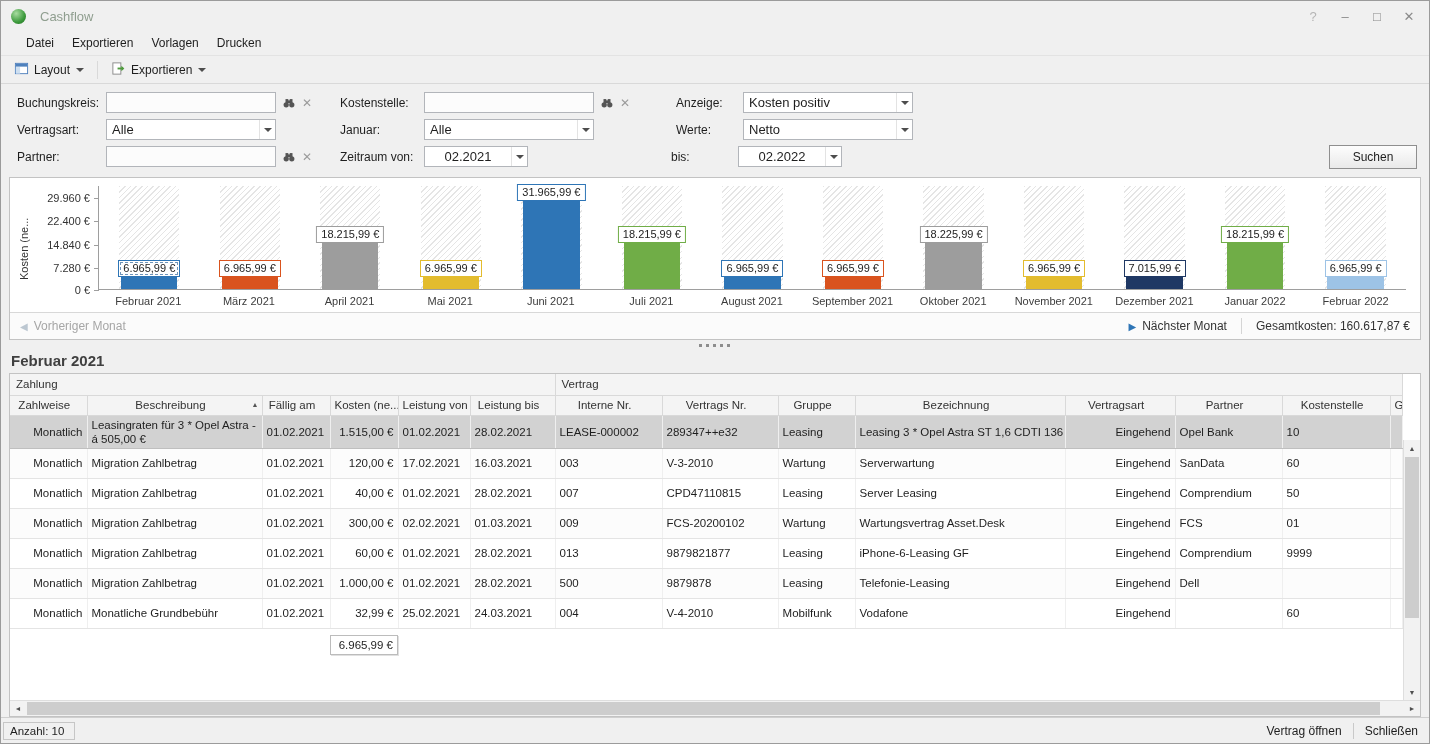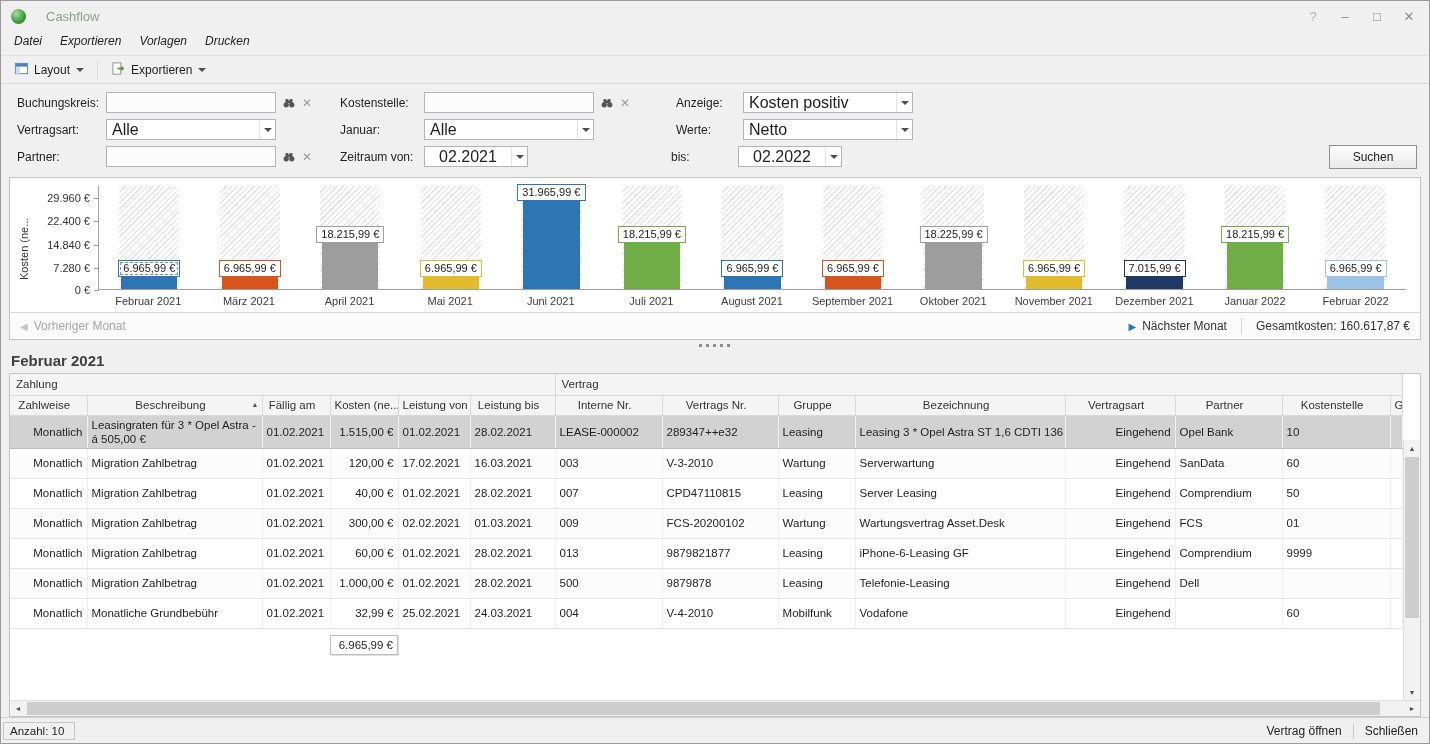--- a/index.html
+++ b/index.html
@@ -4,43 +4,43 @@
 <style>
   * { box-sizing: border-box; margin: 0; padding: 0; }
   html,body { width:1430px; height:744px; overflow:hidden; }
   body {
     font-family: "Liberation Sans", "DejaVu Sans", sans-serif;
     font-size: 12px; color: #1e1e1e; background: #f0f0f0;
   }
   .window { width:1430px; height:744px; border:1px solid #9b9b9b; background:#f0f0f0; display:flex; flex-direction:column; }
 
   
-  .titlebar { height:30px; display:flex; align-items:center; padding:0 4px 0 10px; gap:20px; flex:none; }
+  .titlebar { height:30px; display:flex; align-items:center; padding:0 4px 0 10px; gap:14px; flex:none; }
   .app-icon { width:15px; height:15px; border-radius:50%; background: radial-gradient(circle at 35% 30%, #a8dca0, #3c9a3c 60%, #1f6e1f); flex:none; }
   .title-text { color:#8f9e8f; font-size:13px; }
   .win-controls { margin-left:auto; display:flex; }
   .win-btn { width:32px; height:26px; display:flex; align-items:center; justify-content:center; color:#8a8a8a; font-size:13px; cursor:default; }
   .win-btn.help { color:#b5b5b5; }
 
   
-  .menubar { height:24px; display:flex; padding:0 4px; flex:none;font-style:italic; }
+  .menubar { height:24px; display:flex; align-items:center; padding:0 16px; flex:none; }
   .menu-item { padding:3px 9px; }
 
   
   .toolbar { height:29px; display:flex; align-items:center; padding:0 6px; gap:4px; border-top:1px solid #e3e3e3; border-bottom:1px solid #d9d9d9; flex:none; }
   .tool-btn { display:flex; align-items:center; gap:5px; padding:3px 7px; }
   .caret { width:0; height:0; border-left:4px solid transparent; border-right:4px solid transparent; border-top:4px solid #4d4d4d; margin-left:1px; }
   .tool-sep { width:1px; height:18px; background:#d9d9d9; margin:0 2px; }
 
   
   .filters { padding:5px 8px 5px 8px; flex:none; }
   .frow { height:27px; display:flex; align-items:center; }
   .flabel { flex:none;margin-left:8px; }
   .w88 { width:89px; } .w82 { width:84px; margin-left:18px; } .w66 { width:67px; margin-left:36px; }
-  .ftext, .combo { height:21px; border:1px solid #b2b5ba; background:#fcfcfc; font-family:inherit; font-size:16px; }
+  .ftext, .combo { height:21px; border:1px solid #b2b5ba; background:#fcfcfc; font-family:inherit; font-size:13px; }
   .ftext { width:170px; padding:0 4px; }
   .combo { width:170px; display:flex; align-items:center; background:#fff; }
   .combo .val { flex:1; padding:0 5px; white-space:nowrap; overflow:hidden; }
   .combo .arr { width:16px; height:100%; display:flex; align-items:center; justify-content:center; border-left:1px solid #e3e3e3; }
   .combo.narrow { width:104px; }
   .combo.narrow .val { text-align:center; }
   .ficons { width:46px; display:flex; align-items:center; gap:6px; padding-left:6px; flex:none; }
   .clear-x { color:#9b9b9b; font-weight:bold; font-size:12px; }
   .suchen { margin-left:auto; margin-right:4px; width:88px; height:24px; border:1px solid #8f8f8f; background:linear-gradient(#fdfdfd,#e9e9e9); text-align:center; line-height:22px; }
 

